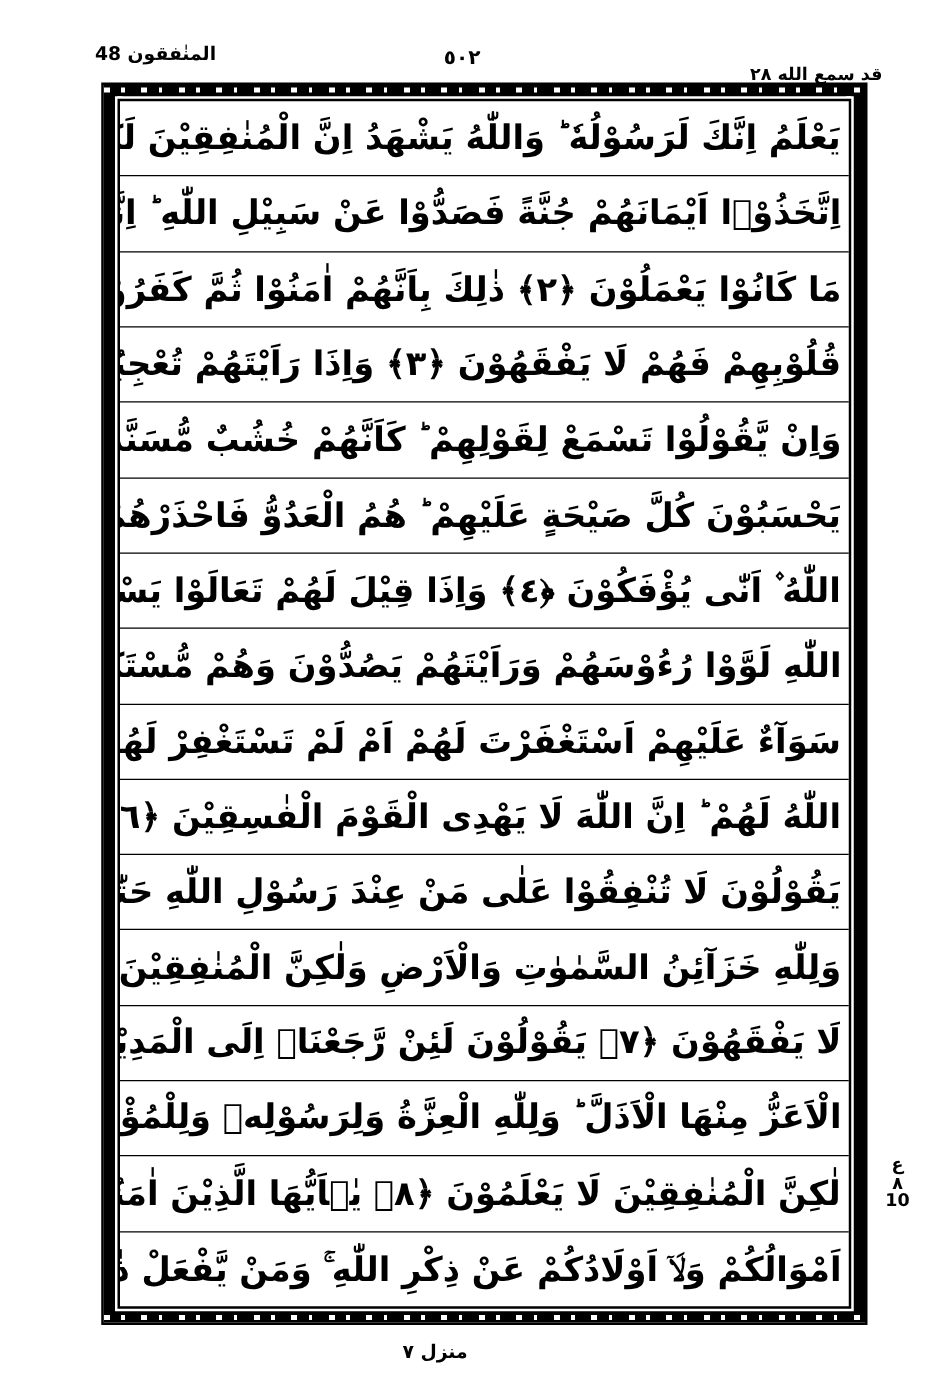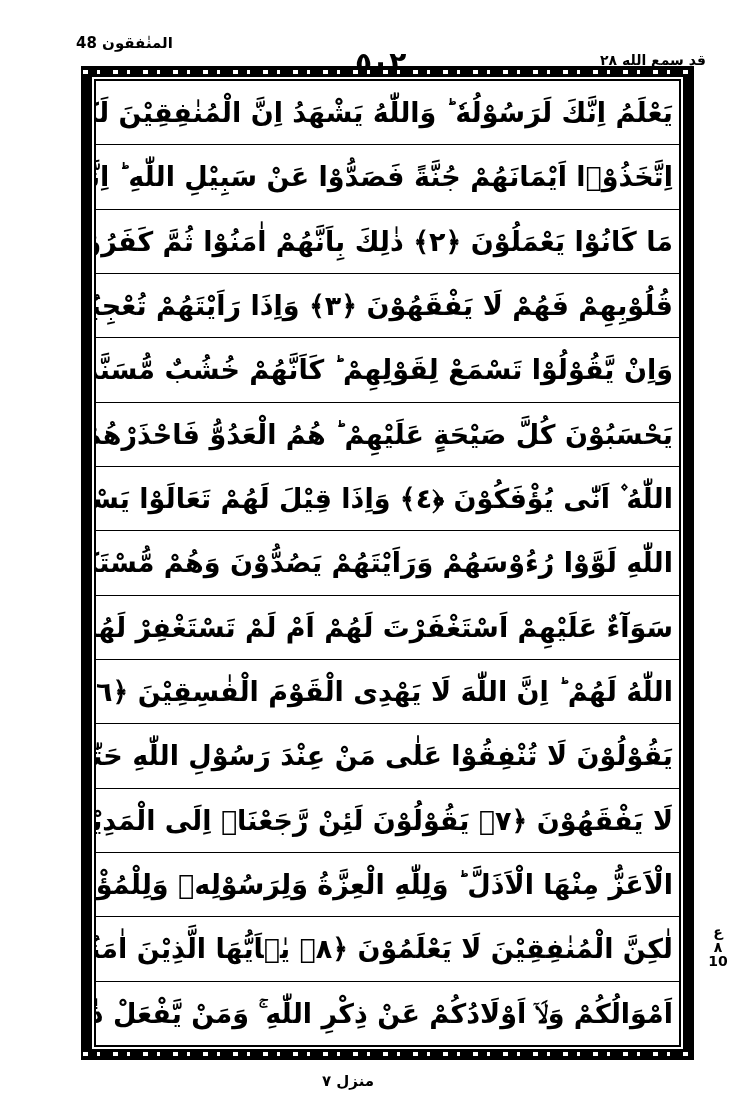--- a/index.html
+++ b/index.html
@@ -23,21 +23,21 @@
       height: 34px;
     }
     .header .left, .header .center, .header .right {
       position: absolute;
       top: 0;
       direction: rtl;
       white-space: nowrap;
       font-weight: bold;
     }
     .header .left { left: 76px; top: 4px; font-size: 15px; }
-    .header .center { left: 355px; top: 16px; font-size: 28px; }
+    .header .center { left: 355px; top: 6px; font-size: 16px; }
     .header .right { left: 600px; top: 10px; font-size: 14px; margin-top: 12px; }
 
     .frame {
       position: absolute;
       left: 81px;
       top: 66px;
       width: 613px;
       height: 994px;
       box-sizing: border-box;
       border: 2px solid #000;
@@ -171,20 +171,23 @@
     <div class="line">
         <span class="line-text">سَوَآءٌ عَلَيْهِمْ اَسْتَغْفَرْتَ لَهُمْ اَمْ لَمْ تَسْتَغْفِرْ لَهُمْ ؕ لَنْ يَّغْفِرَ</span>
       </div>
     <div class="line">
         <span class="line-text">اللّٰهُ لَهُمْ ؕ اِنَّ اللّٰهَ لَا يَهْدِى الْقَوْمَ الْفٰسِقِيْنَ ﴿٦﴾ هُمُ الَّذِيْنَ</span>
       </div>
     <div class="line">
         <span class="line-text">يَقُوْلُوْنَ لَا تُنْفِقُوْا عَلٰى مَنْ عِنْدَ رَسُوْلِ اللّٰهِ حَتّٰى يَنْفَضُّوْا ؕ</span>
       </div>
     <div class="line">
+        <span class="line-text">وَلِلّٰهِ خَزَآئِنُ السَّمٰوٰتِ وَالْاَرْضِ وَلٰكِنَّ الْمُنٰفِقِيْنَ</span>
+      </div>
+    <div class="line">
         <span class="line-text">لَا يَفْقَهُوْنَ ﴿٧﴾ يَقُوْلُوْنَ لَئِنْ رَّجَعْنَاۤ اِلَى الْمَدِيْنَةِ لَيُخْرِجَنَّ</span>
       </div>
     <div class="line">
         <span class="line-text">الْاَعَزُّ مِنْهَا الْاَذَلَّ ؕ وَلِلّٰهِ الْعِزَّةُ وَلِرَسُوْلِهٖ وَلِلْمُؤْمِنِيْنَ وَ</span>
       </div>
     <div class="line">
         <span class="line-text">لٰكِنَّ الْمُنٰفِقِيْنَ لَا يَعْلَمُوْنَ ﴿٨﴾ يٰۤاَيُّهَا الَّذِيْنَ اٰمَنُوْا لَا تُلْهِكُمْ</span>
       </div>
     <div class="line">
         <span class="line-text">اَمْوَالُكُمْ وَلَاۤ اَوْلَادُكُمْ عَنْ ذِكْرِ اللّٰهِ ۚ وَمَنْ يَّفْعَلْ ذٰلِكَ</span>

